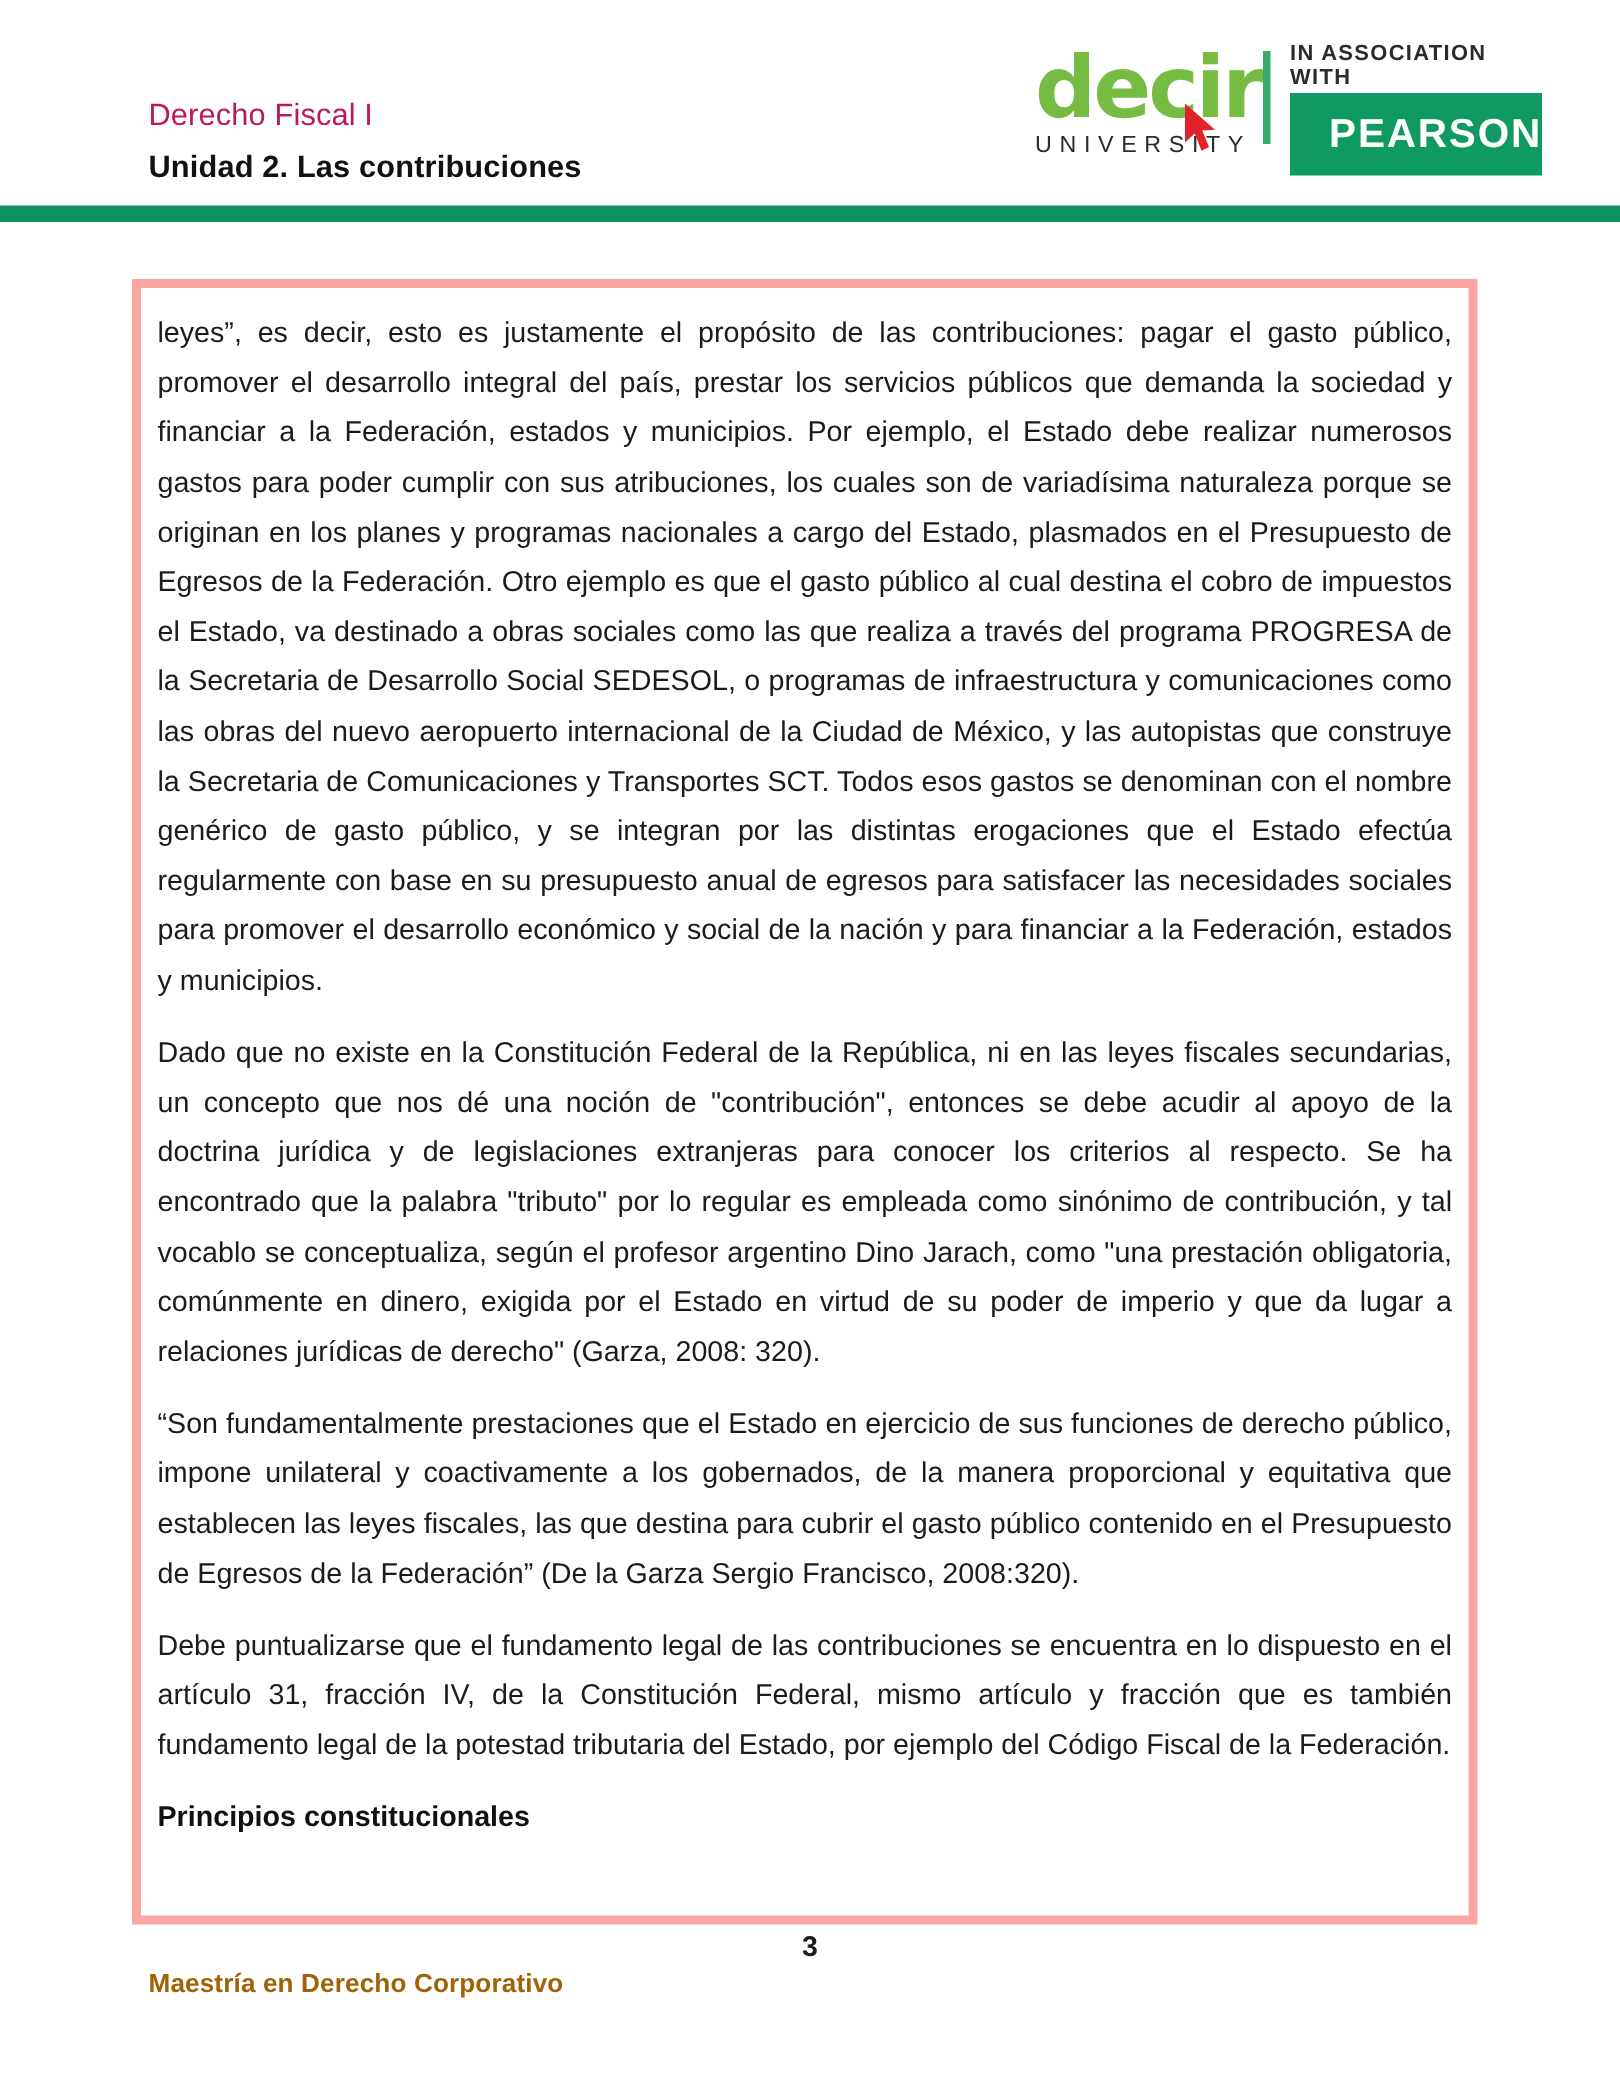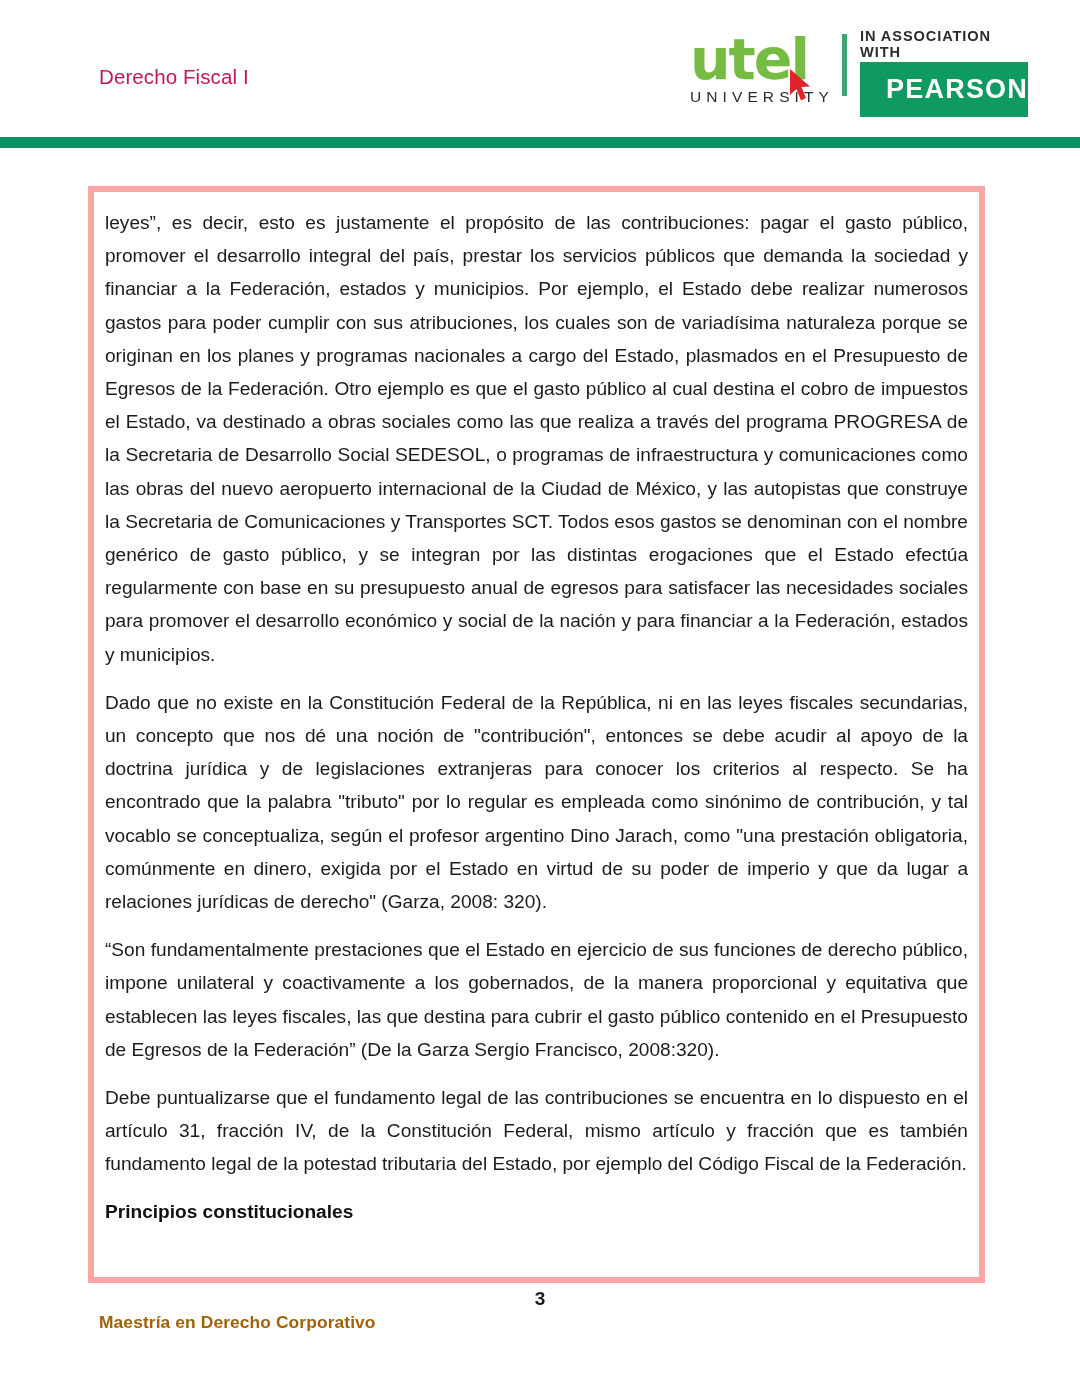--- a/index.html
+++ b/index.html
@@ -206,26 +206,27 @@
 </style>
 </head>
 <body>
 
 <div class="page">
 
   <div class="header">
 
     <div class="header-titles">
       <div class="doc-course">Derecho Fiscal I</div>
+      <div class="doc-unit">Unidad 2. Las contribuciones</div>
     </div>
 
     <div class="logo-block">
 
       <div class="utel-group">
-        <div class="utel-word">utel</div>
+        <div class="utel-word">decir</div>
         <div class="utel-univ">UNIVERSITY</div>
 
         <svg class="cursor-arrow" viewBox="0 0 26 34">
           <polygon points="2,1 2,27 8.5,21 13,32.5 18,30 13.5,19 22,18.5" fill="#e2232b"></polygon>
         </svg>
       </div>
 
       <div class="logo-divider"></div>
 
       <div class="assoc-text">IN ASSOCIATION WITH</div>

